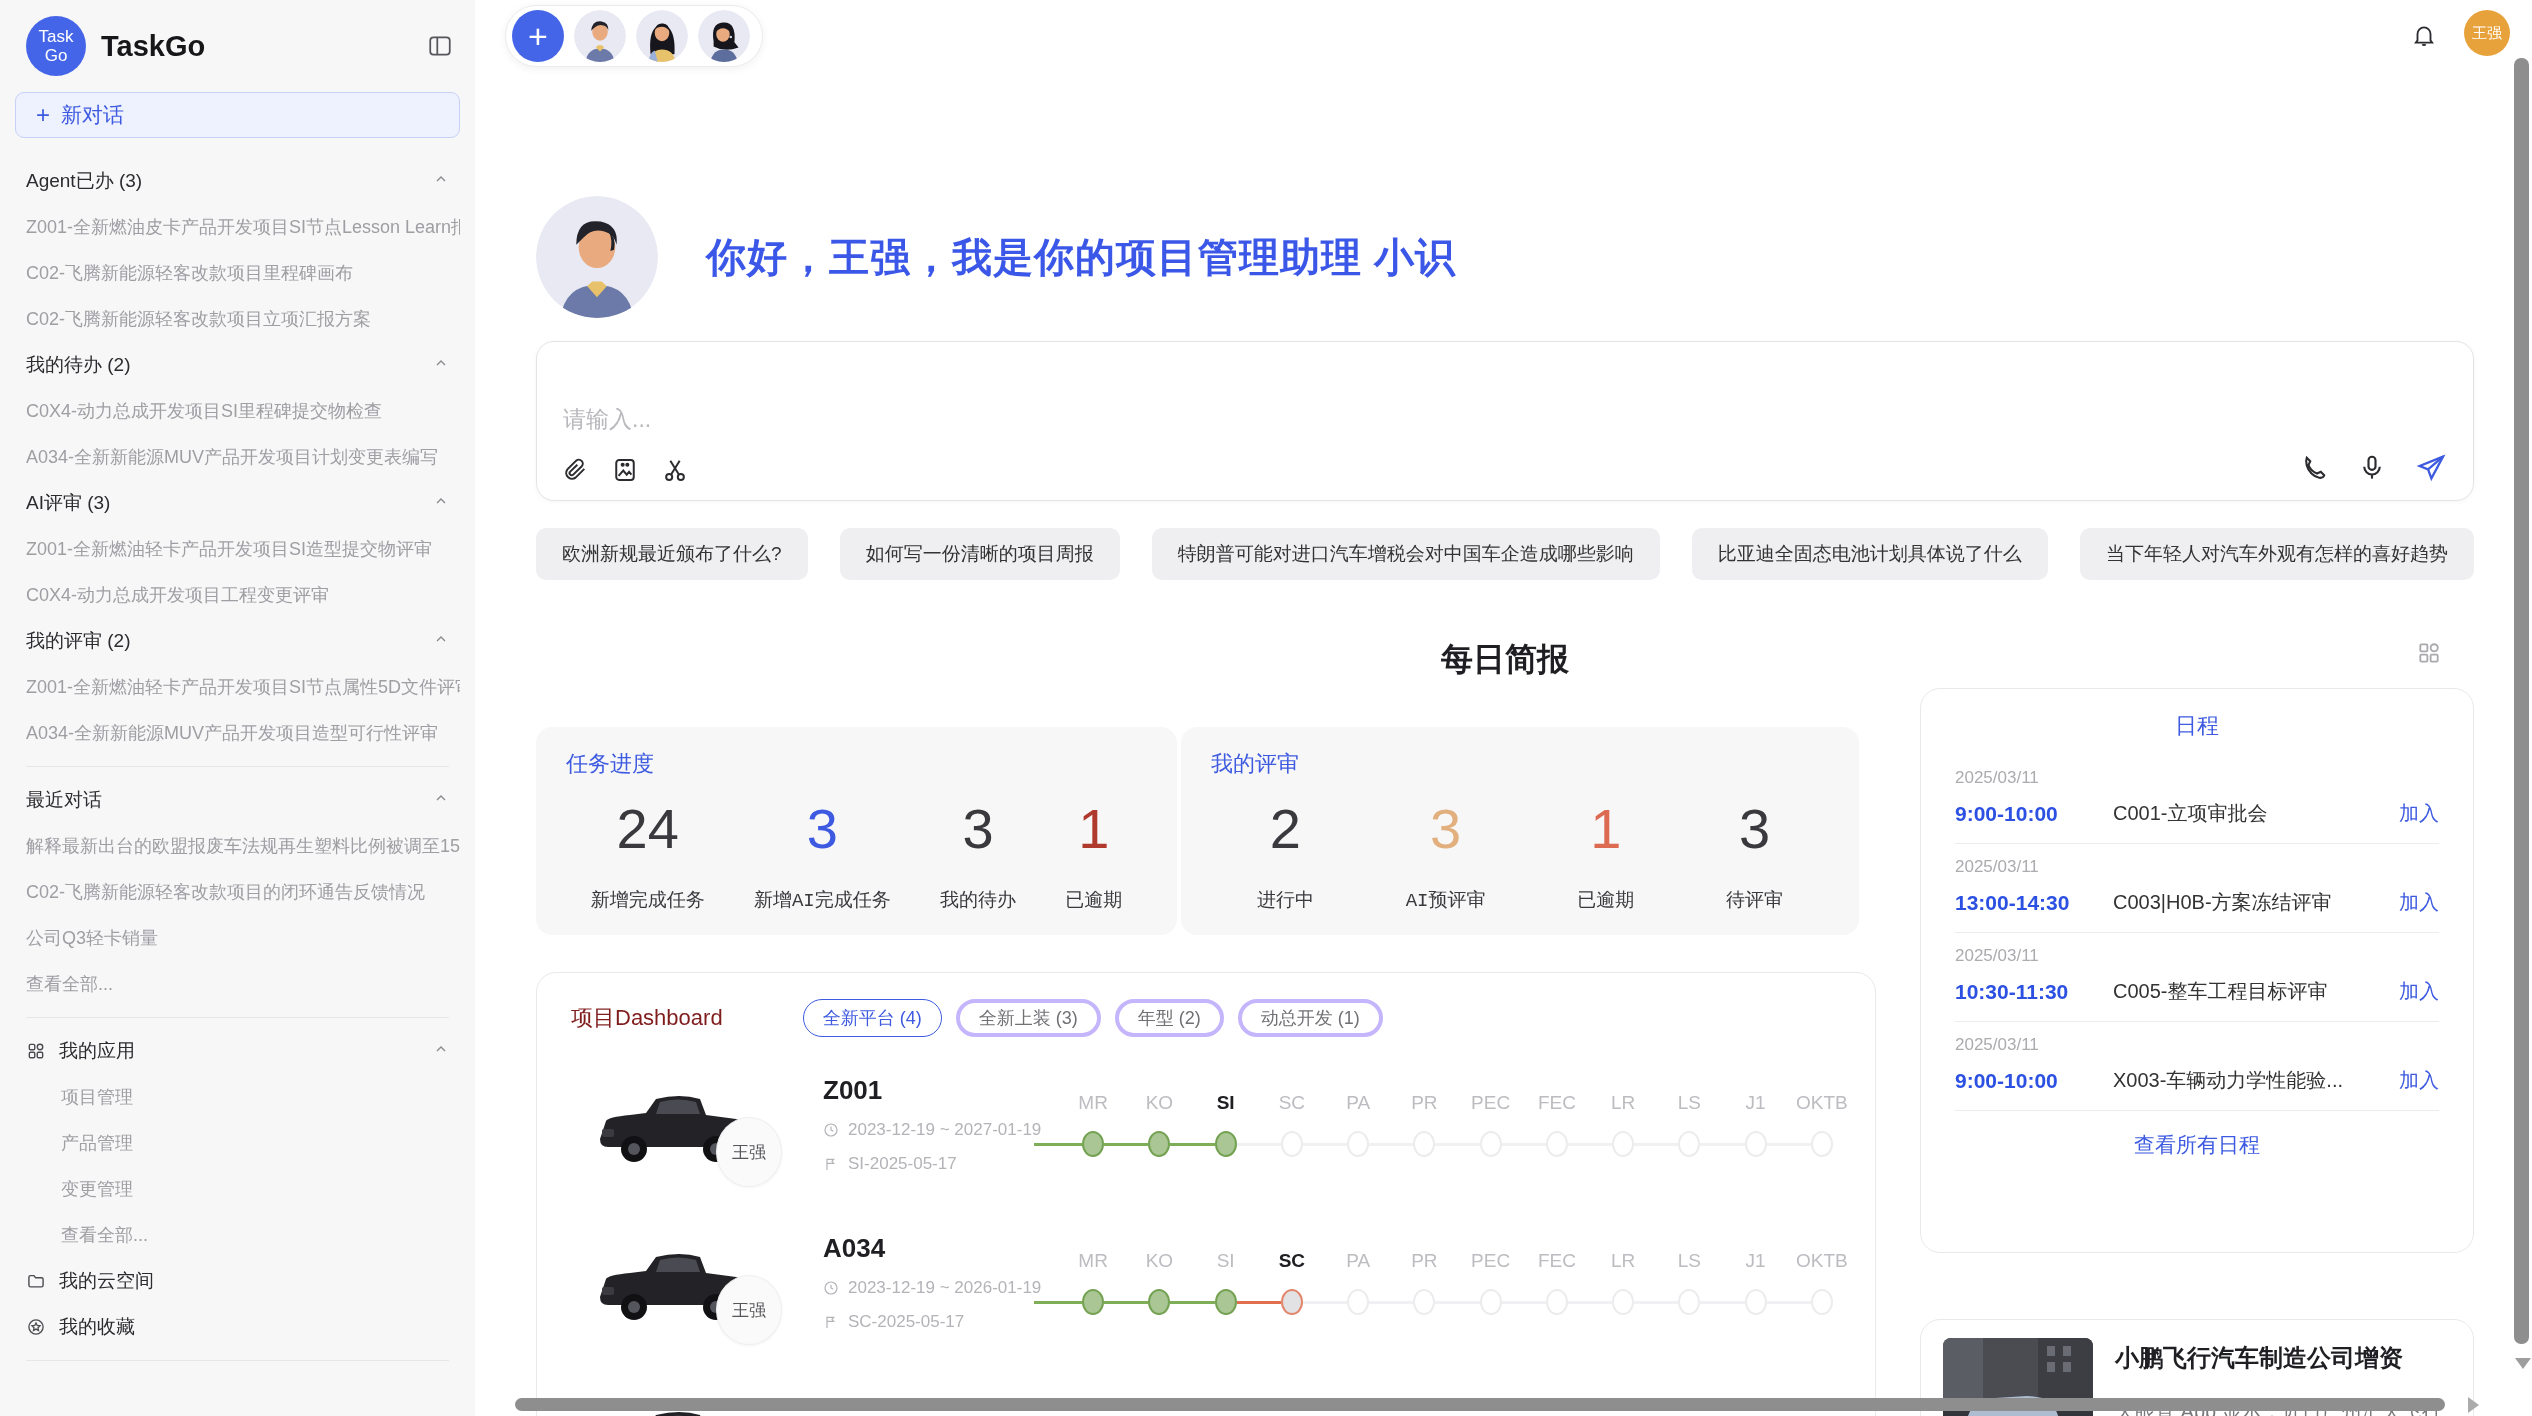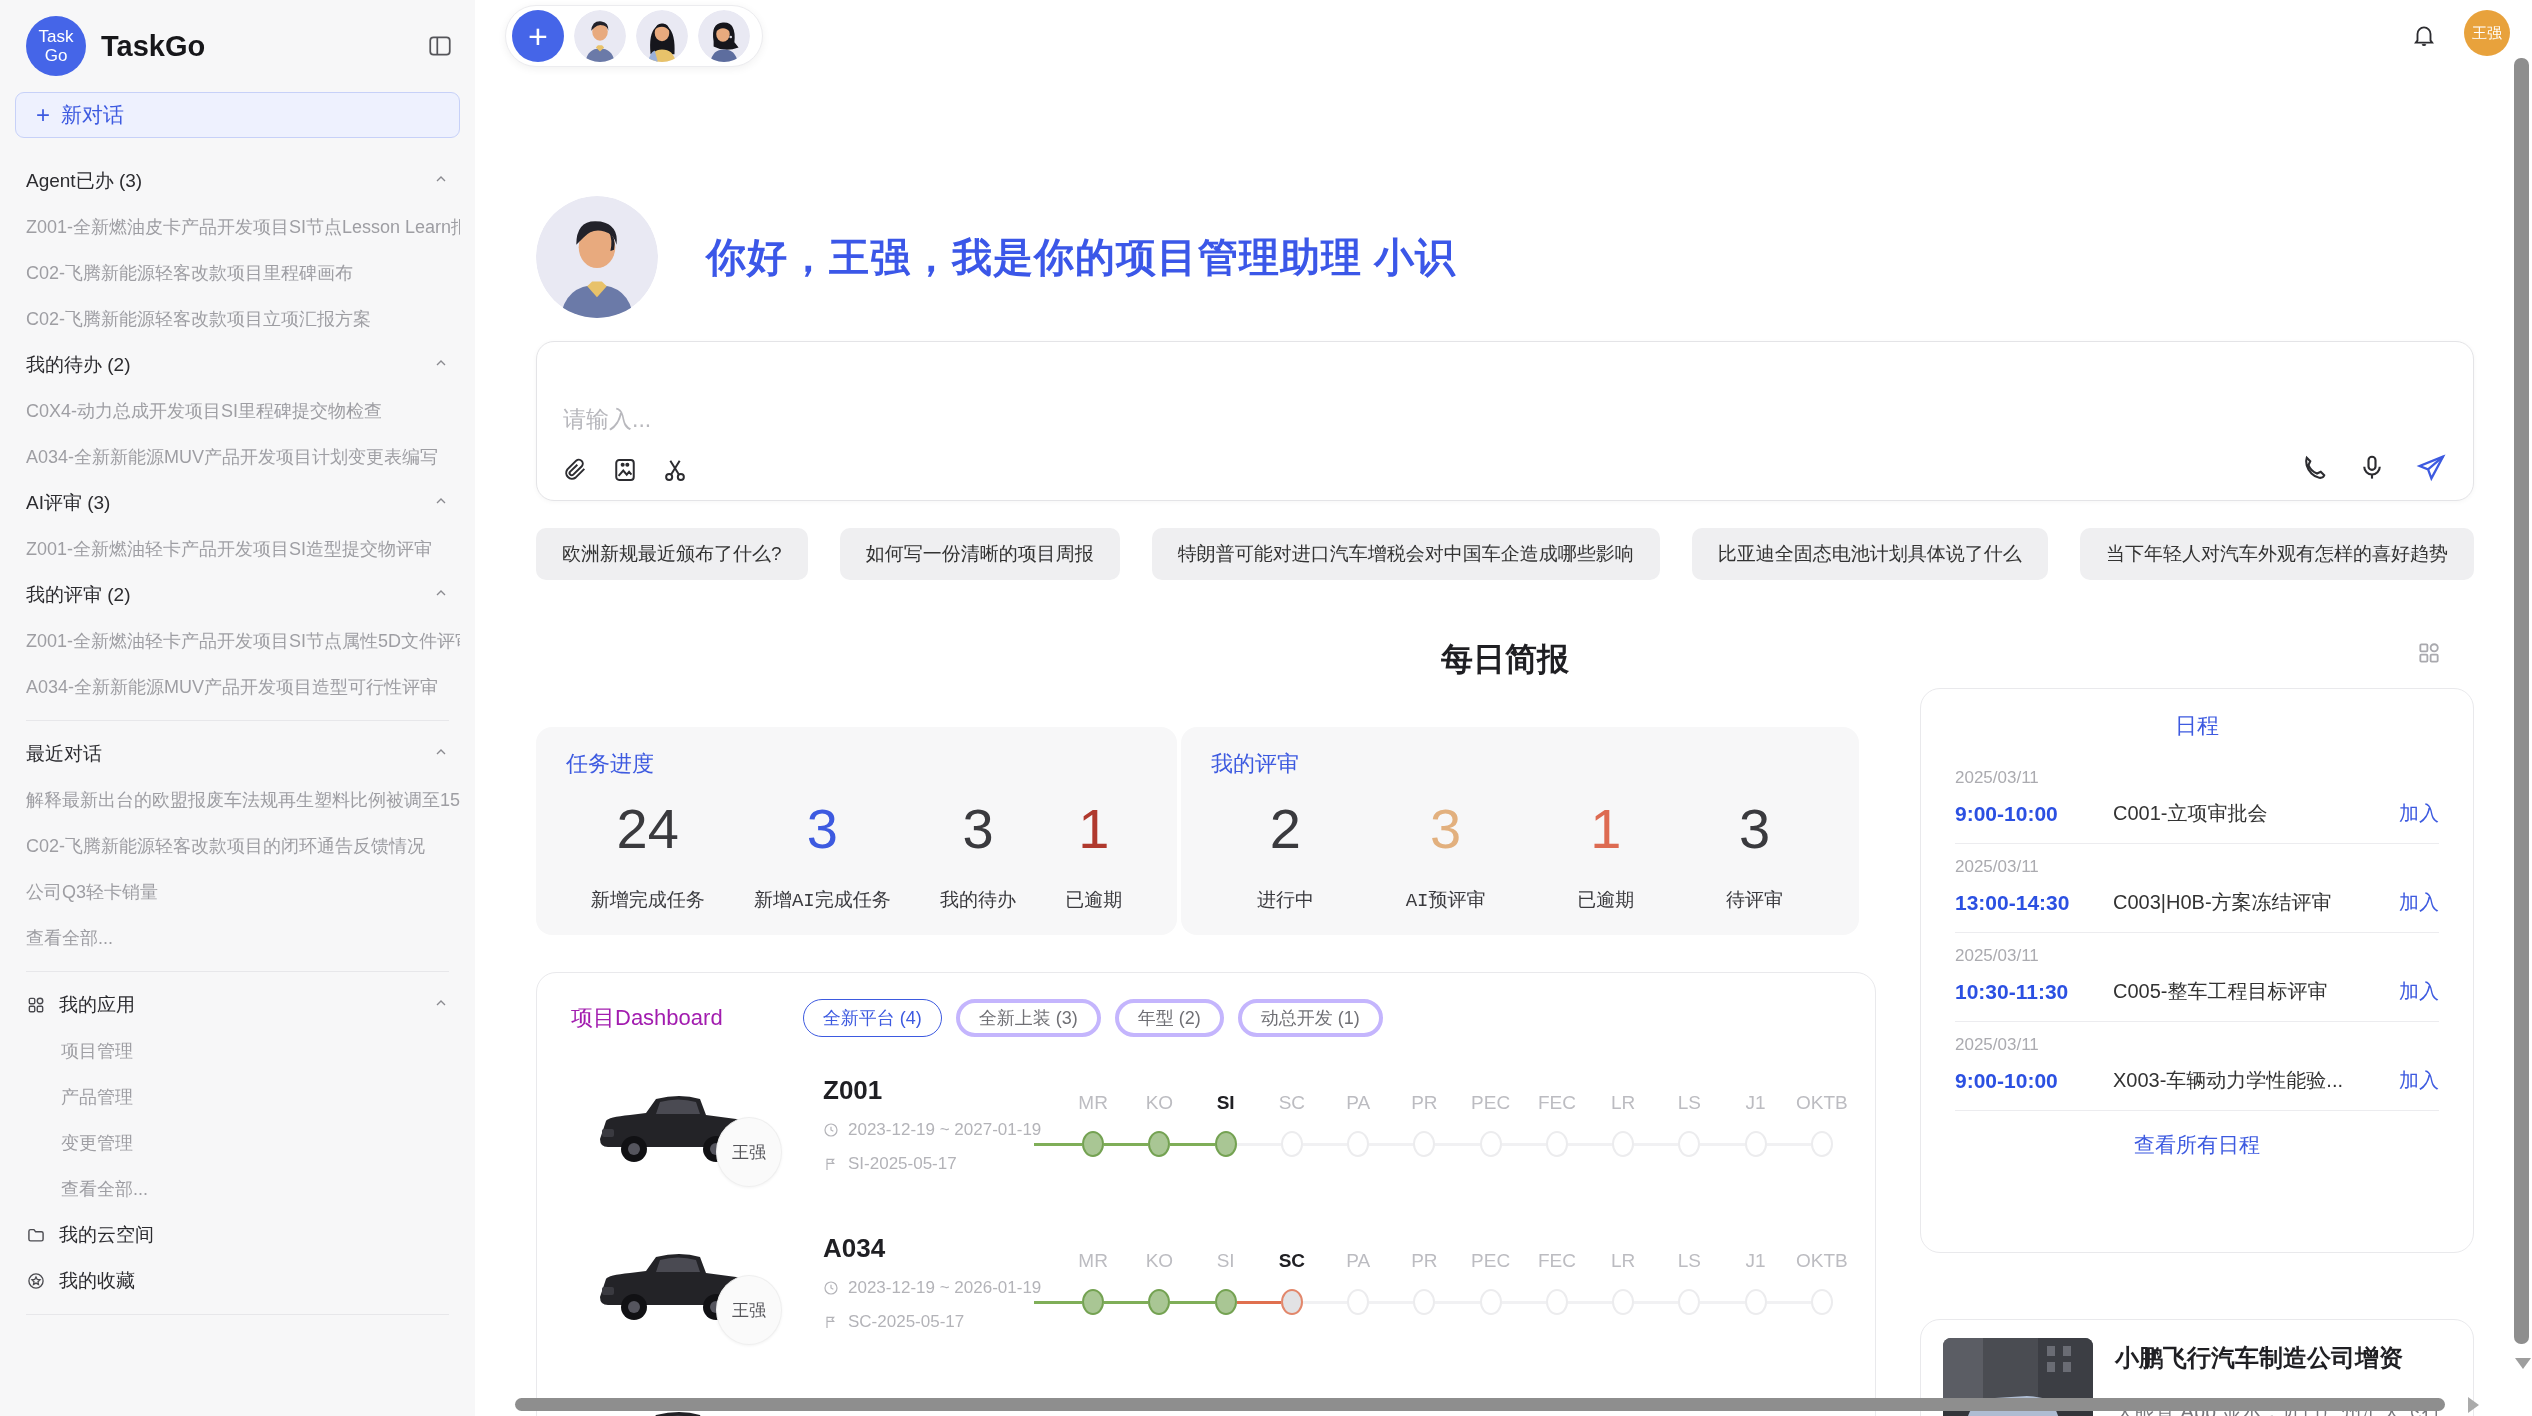--- a/index.html
+++ b/index.html
@@ -78,21 +78,21 @@
   .stat-grid { display:flex; justify-content:space-around; margin-top:18px; }
   .stat { text-align:center; }
   .stat .v { font-size:56px; font-weight:500; line-height:64px; color:#3a3a3e; }
   .stat .v.blue { color:#3d5ae0; } .stat .v.red { color:#b0392e; }
   .stat .v.orange { color:#e2b07e; } .stat .v.redorange { color:#dd6b52; }
   .stat .l { font-size:19px; color:#3a3a3e; margin-top:26px; white-space:nowrap;font-family:Liberation Mono, monospace; }
 
   .dash-card { position:absolute; left:61px; top:972px; width:1340px; height:700px;
                border:1px solid #e9e9ec; border-radius:20px; background:#fff; }
   .dash-head { display:flex; align-items:center; padding:26px 34px 0; gap:14px; }
-  .dash-title { font-size:22px; color:#a21caf; margin-right:66px; }
+  .dash-title { font-size:22px; color:#7f1d1d; margin-right:66px; }
   .tab { height:38px; border:4px solid #c4b5fd; border-radius:19px; background:#fff;
          padding:0 19px; font-size:18px; color:#707075; display:flex; align-items:center;
          cursor:pointer; white-space:nowrap; }
   .tab.active { border:1.5px solid #3d5ae0; color:#3d5ae0; }
 
   .proj-row { position:absolute; left:53px; right:20px; height:152px; }
   .truck { position:absolute; left:0; top:4px; width:170px; height:102px; }
   .owner-badge { position:absolute; left:126px; top:44px; width:66px; height:70px;
                  background:#fafafa; border:1px solid #efefef; border-radius:50%;
                  display:flex; align-items:center; justify-content:center; font-size:17px;
@@ -192,20 +192,21 @@
     <div class="sb-item">A034-全新新能源MUV产品开发项目计划变更表编写</div>
 
     <div class="sb-sec-head">
       <span>AI评审 (3)</span>
       <span class="chev">
         <svg width="16" height="16" viewBox="0 0 24 24" fill="none" stroke="currentColor" stroke-width="2">
             <polyline points="6 15 12 9 18 15"></polyline>
           </svg></span>
     </div>
     <div class="sb-item">Z001-全新燃油轻卡产品开发项目SI造型提交物评审</div>
+    <div class="sb-item">C0X4-动力总成开发项目工程变更评审</div>
 
     <div class="sb-sec-head">
       <span>我的评审 (2)</span>
       <span class="chev">
         <svg width="16" height="16" viewBox="0 0 24 24" fill="none" stroke="currentColor" stroke-width="2">
             <polyline points="6 15 12 9 18 15"></polyline>
           </svg></span>
     </div>
     <div class="sb-item">Z001-全新燃油轻卡产品开发项目SI节点属性5D文件评审</div>
     <div class="sb-item">A034-全新新能源MUV产品开发项目造型可行性评审</div>

